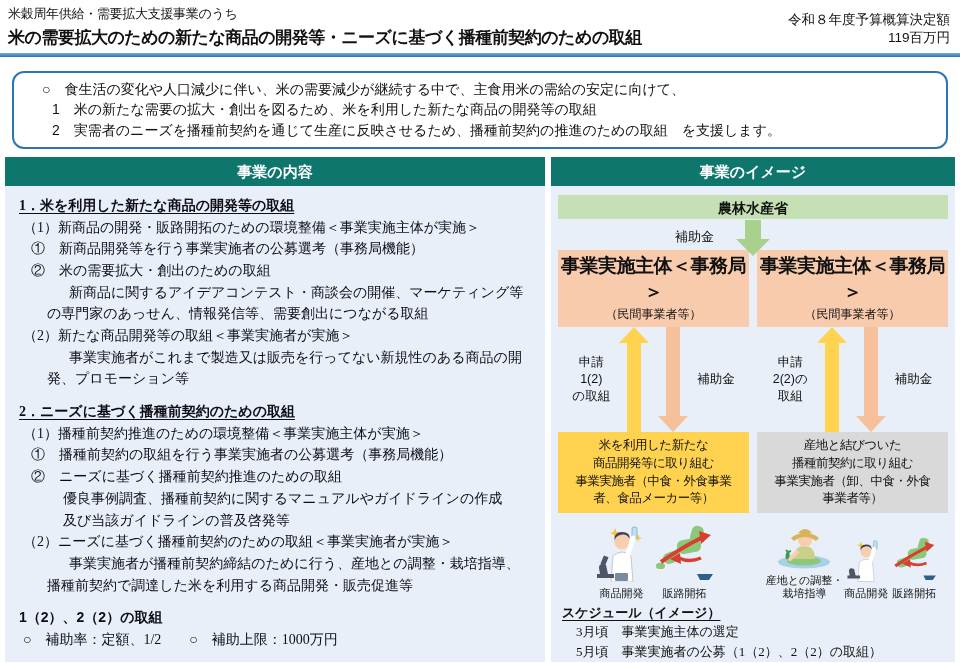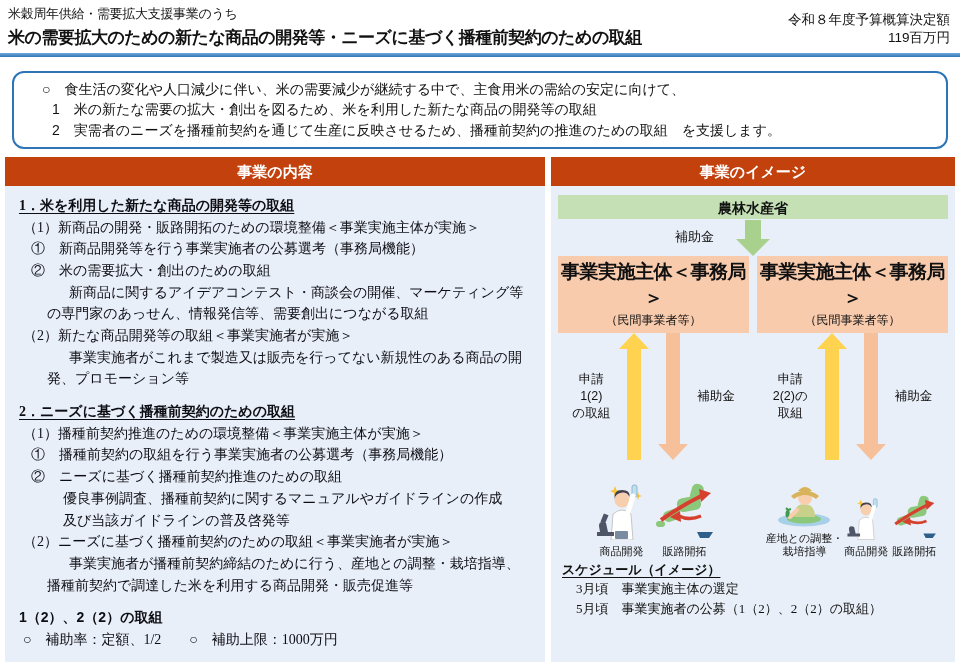--- a/index.html
+++ b/index.html
@@ -18,21 +18,21 @@
   .summary { margin:14px 12px 8px 12px; border:2px solid #2e75b6; border-radius:12px;
     padding:6px 14px 7px 14px; font-size:14px; line-height:1.45; }
   .sum-lead { padding-left:14px; }
   .sum-item { padding-left:24px; }
 
   
   .main { display:flex; gap:6px; margin:2px 5px 0 5px; height:505px; }
   .panel { background:#e9eff8; display:flex; flex-direction:column; }
   .panel-l { width:540px; }
   .panel-r { flex:1; }
-  .panel-hd { height:29px; background:#c2410c; color:#fff; font-weight:bold; font-size:15px;
+  .panel-hd { height:29px; background:#0f766e; color:#fff; font-weight:bold; font-size:15px;
     text-align:center; line-height:29px; flex:none; }
   .panel-bd { flex:1; overflow:hidden; }
 
   
   .lbody { padding:9px 10px 0 8px; font-family:"Liberation Serif", serif; font-size:14px;
     line-height:1.55; color:#0d0d14; }
   .ln { white-space:nowrap; }
   .ln-h  { padding-left:6px; font-weight:bold; text-decoration:underline; text-underline-offset:3px; }
   .ln-a  { padding-left:10px; }
   .ln-b  { padding-left:18px; }
@@ -181,20 +181,30 @@
                 <div class="shaft"></div>
               </div>
             <div class="arr down peach">
                 <div class="head"></div>
                 <div class="shaft"></div>
               </div>
             <div class="flow-label">補助金</div>
           </div>
         </div>
 
+        <div class="recips">
+          <div class="recip recip-yellow">米を利用した新たな
+商品開発等に取り組む
+事業実施者（中食・外食事業
+者、食品メーカー等）</div>
+          <div class="recip recip-gray">産地と結びついた
+播種前契約に取り組む
+事業実施者（卸、中食・外食
+事業者等）</div>
+        </div>
 
         <div class="illus">
           <div class="illus-group">
             <div class="illus-item">
               <svg width="62" height="58" viewBox="0 0 62 58">
                 <polygon points="24,4 25.5,8 29,9 25.5,10.5 24,14 22.5,10.5 19,9 22.5,8" fill="#f5c53d"></polygon>
                 <polygon points="47,10 48,13 51,14 48,15 47,18 46,15 43,14 46,13" fill="#f5c53d"></polygon>
                 <rect x="41" y="3" width="5" height="12" rx="2" fill="#bfe0f0" stroke="#8fb8d0"></rect>
                 <circle cx="31" cy="18" r="7.5" fill="#f8cfae"></circle>
                 <path d="M23.5 17 a8 8 0 0 1 15 -2 q1 -7 -7.5 -7 q-8.5 0 -7.5 9 z" fill="#46404c"></path>

